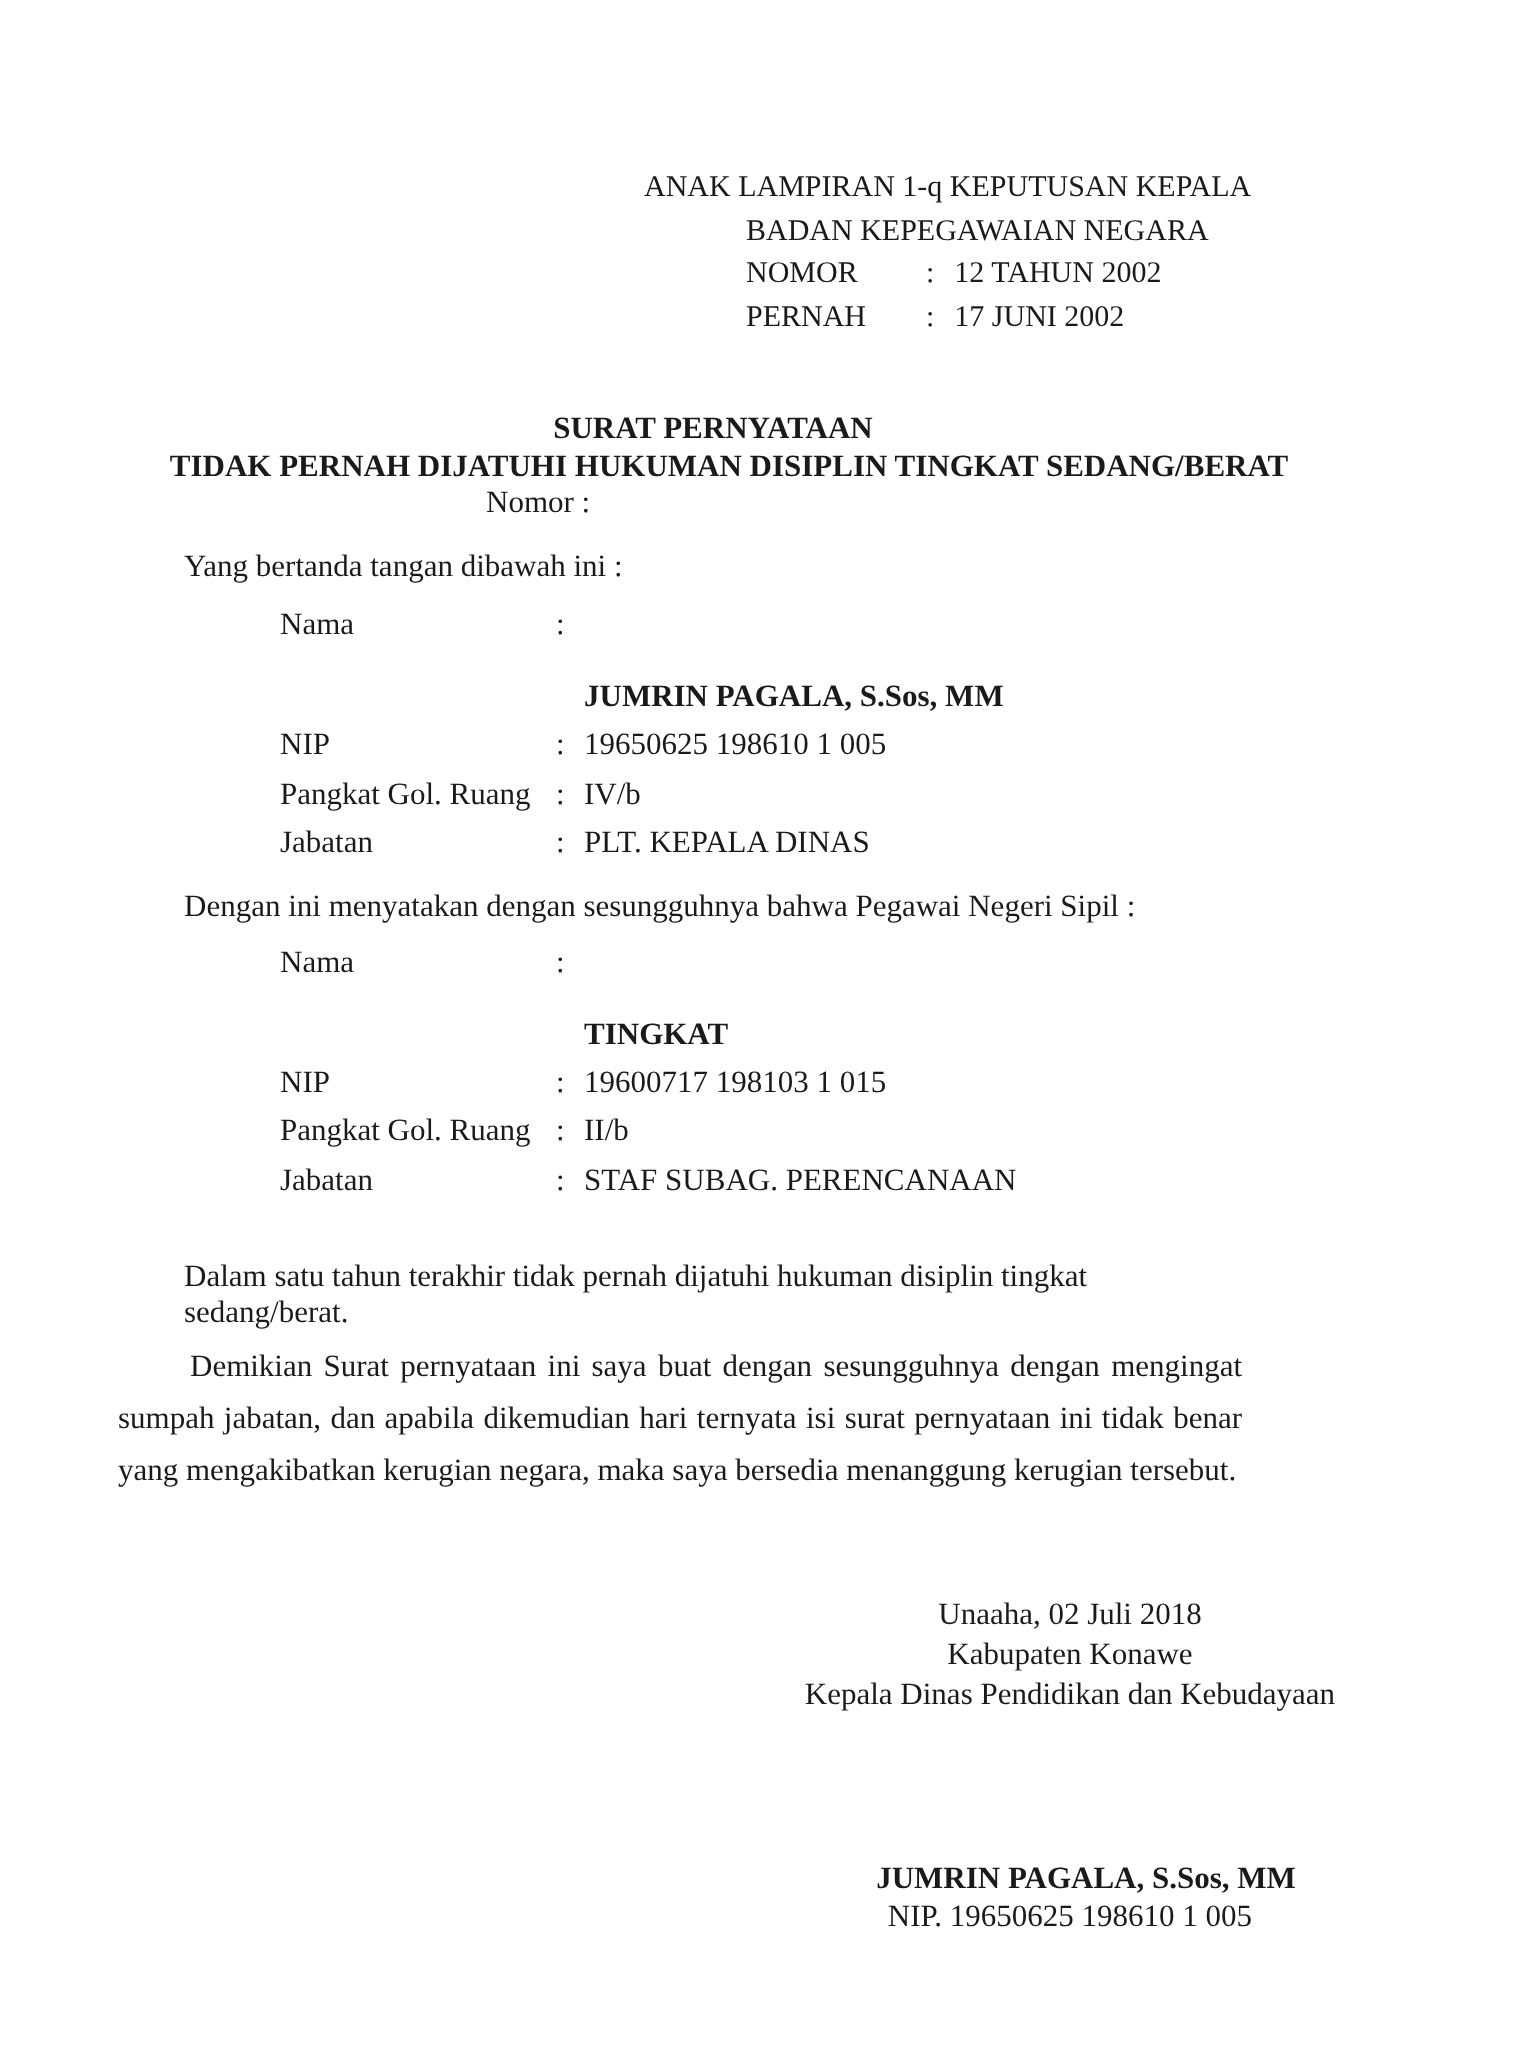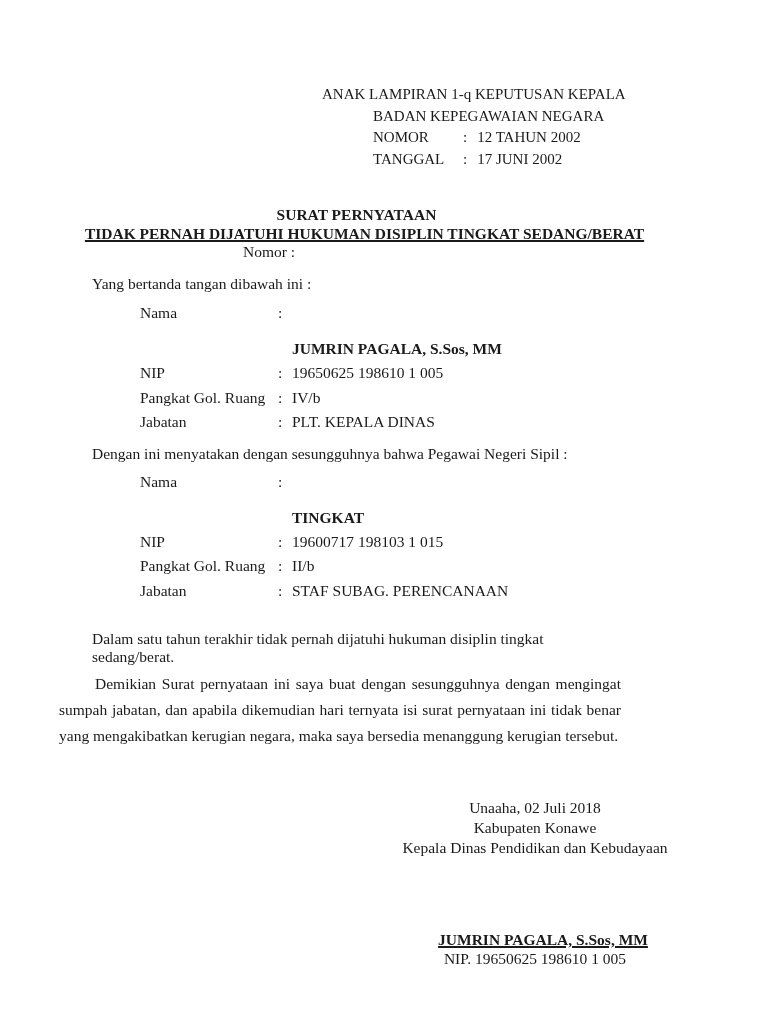--- a/index.html
+++ b/index.html
@@ -7,21 +7,21 @@
     position: relative;
     width: 713px;
     height: 1024px;
     background: #ffffff;
     color: #1a1a1a;
     font-family: "Liberation Serif", "DejaVu Serif", serif;
     font-size: 15.5px;
     overflow: hidden;
   }
   .bold { font-weight: bold; margin-top: 36px; }
-  .underline { text-decoration: underline; text-decoration-thickness: 1.5px; padding-left: 16px; }
+  .underline { text-decoration-thickness: 1.5px; padding-left: 16px; }
 
   
   .header-block { margin: 84px 0 0 322px; line-height: 21.5px; font-size: 15px; }
   .header-sub { margin-left: 51px; }
   .h-row { white-space: nowrap; }
   .h-label { display: inline-block; width: 90px; }
   .h-value { padding-left: 10px; }
 
   
   .title-block { margin-top: 16px; text-align: center; line-height: 18px; }
@@ -59,21 +59,21 @@
 <div class="page">
 
   <div class="header-block">
     <div>ANAK LAMPIRAN 1-q KEPUTUSAN KEPALA</div>
     <div class="header-sub">
       <div>BADAN KEPEGAWAIAN NEGARA</div>
       <div class="h-row">
         <span class="h-label">NOMOR</span><span>:</span><span class="h-value">12 TAHUN 2002</span>
       </div>
       <div class="h-row">
-        <span class="h-label">TANGGAL</span><span>:</span><span class="h-value">17 JUNI 2002</span>
+        <span class="h-label">PERNAH</span><span>:</span><span class="h-value">17 JUNI 2002</span>
       </div>
     </div>
   </div>
 
   <div class="title-block">
     <div class="bold">SURAT PERNYATAAN</div>
     <div class="bold underline title-line2">TIDAK PERNAH DIJATUHI HUKUMAN DISIPLIN TINGKAT SEDANG/BERAT</div>
   </div>
   <div class="nomor-line">Nomor :</div>
 

